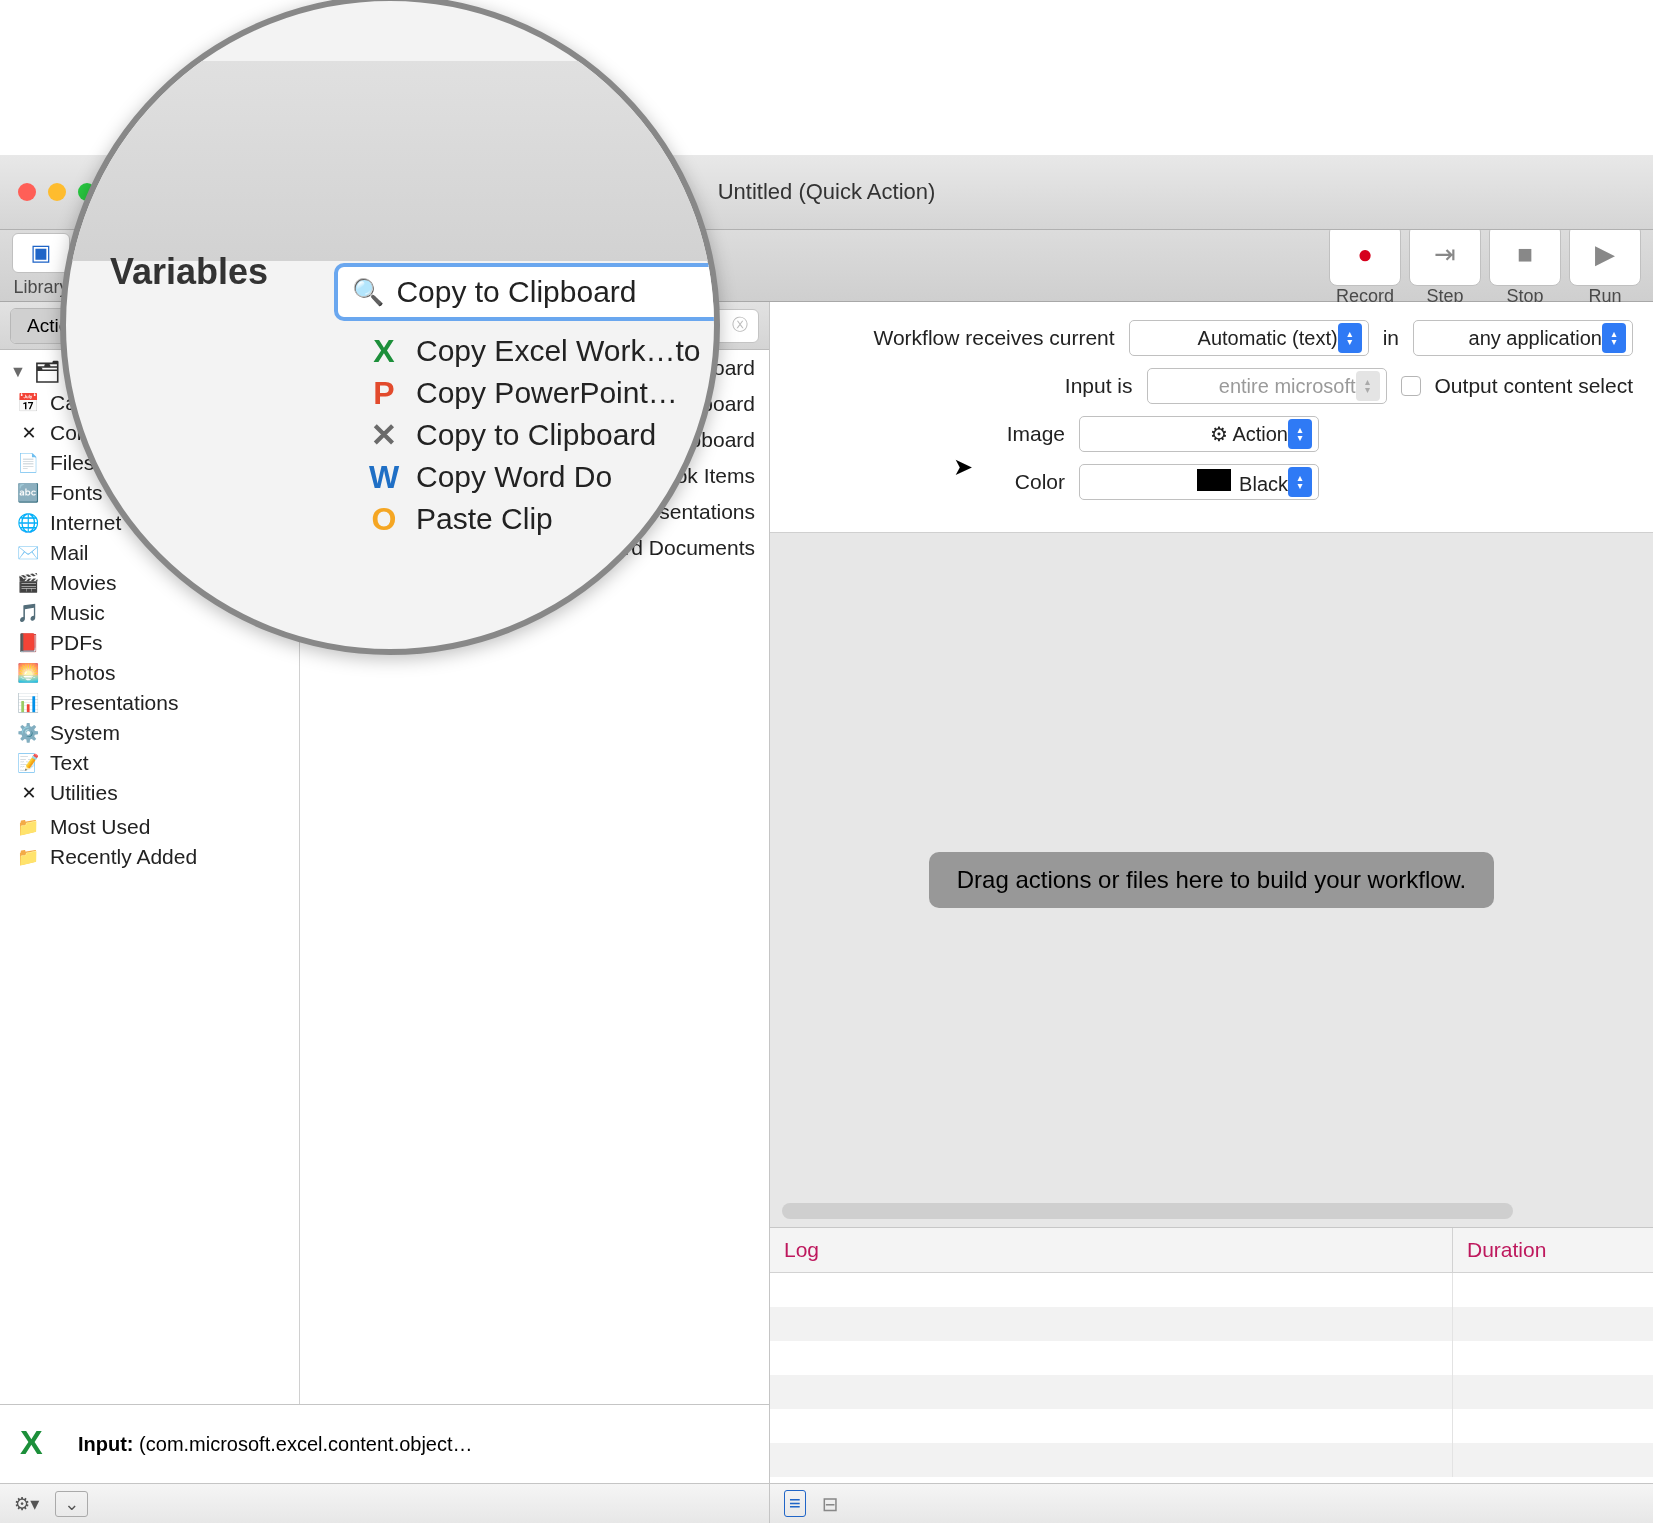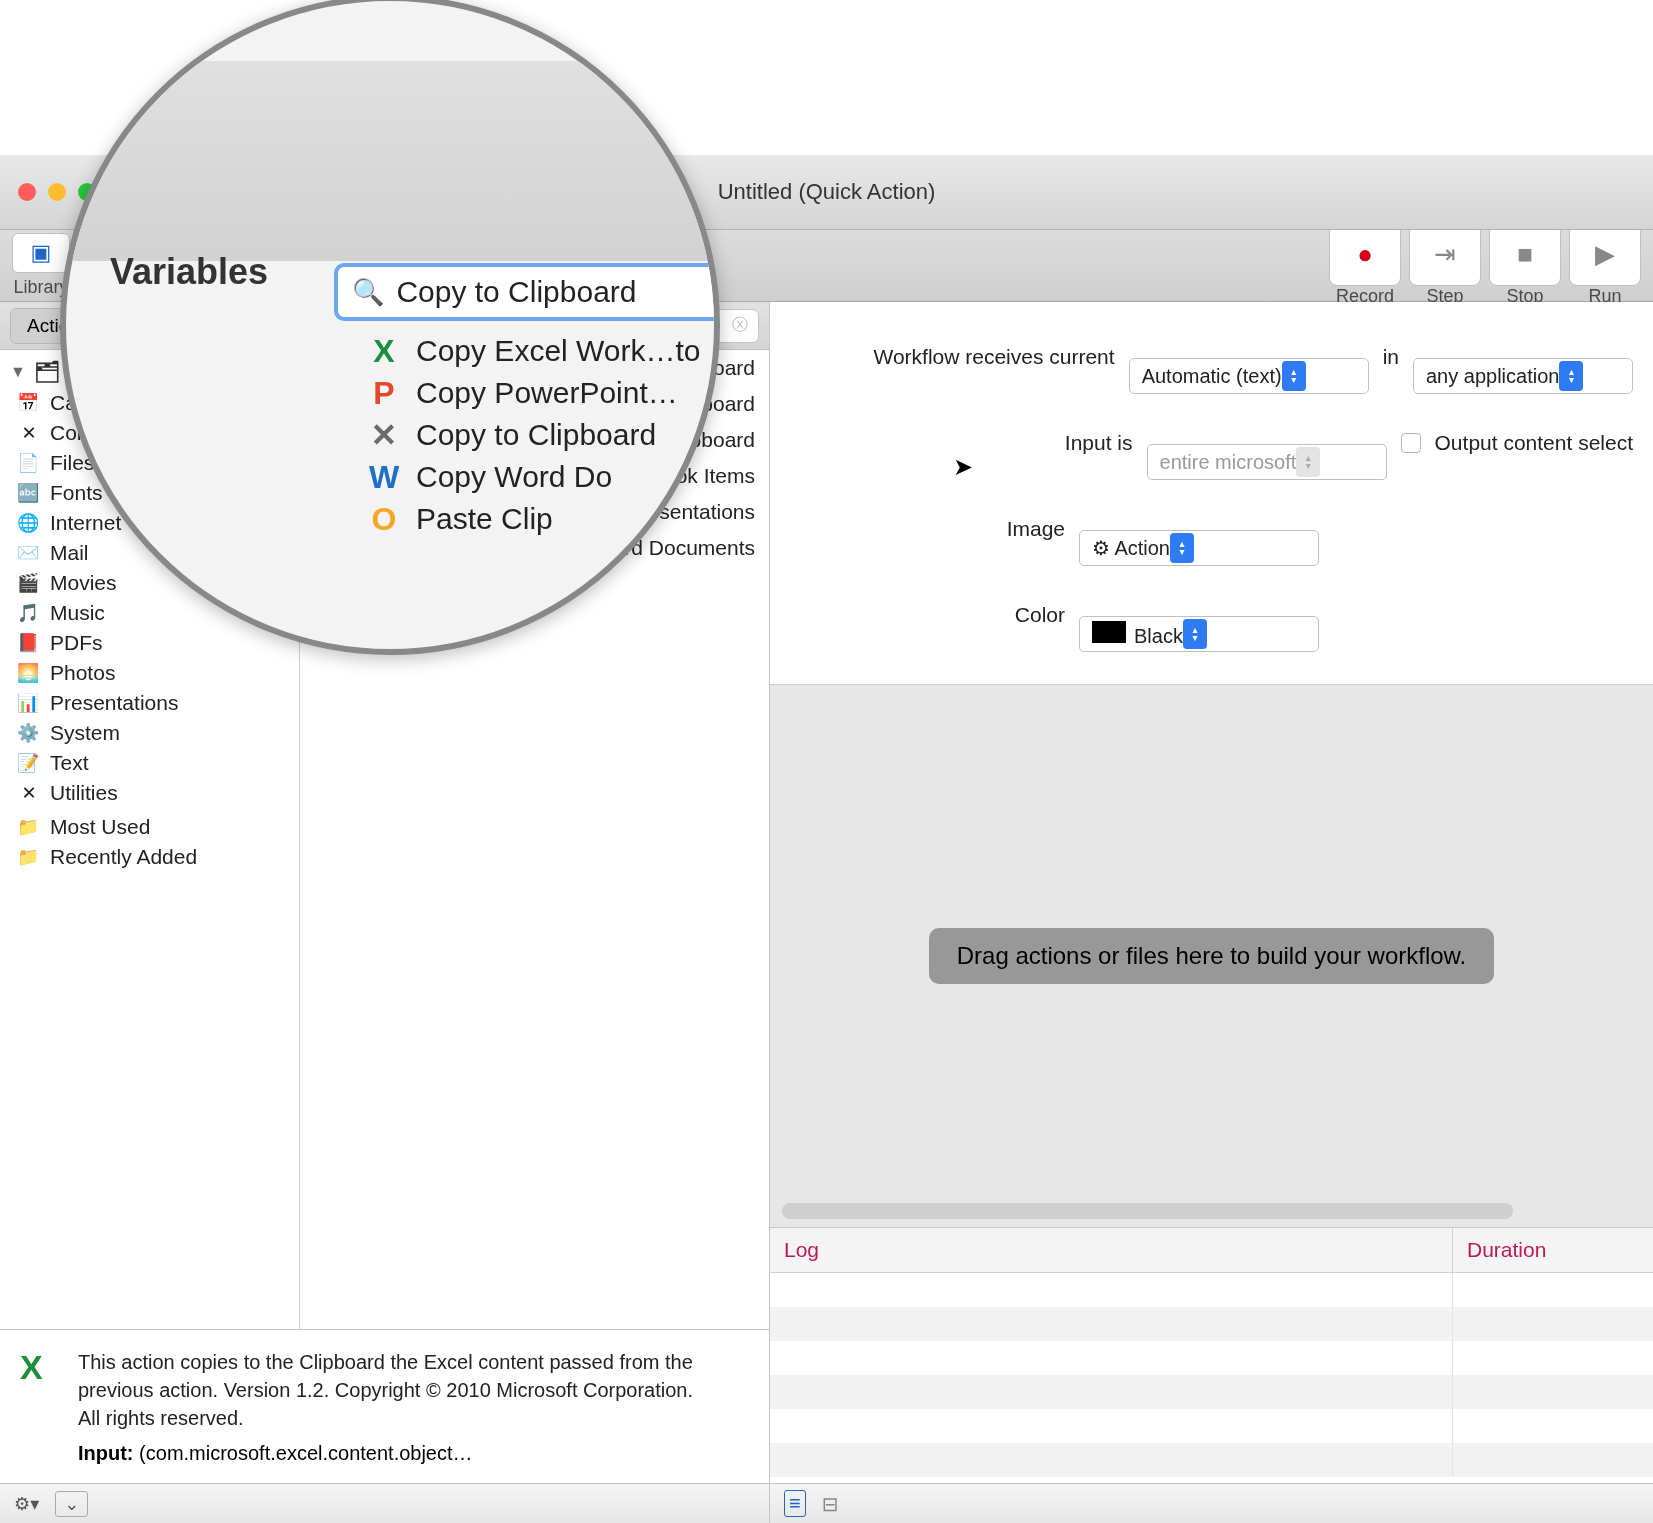--- a/index.html
+++ b/index.html
@@ -53,21 +53,21 @@
 .desc-body { font-size:20px; color:#222; line-height:1.4; max-width:630px; }
 .desc-input { font-size:20px; margin-top:10px; }
 .desc-input b { font-weight:700; }
 
 .statusbar { height: 40px; border-top: 1px solid #c5c5c5; background: linear-gradient(#f5f5f5,#e7e7e7); display:flex; align-items:center; padding:0 14px; gap:16px; font-size:18px; color:#555; }
 
 .main-pane { flex: 1; display:flex; flex-direction:column; }
 .config { padding: 18px 20px 20px 20px; background:#fff; border-bottom:1px solid #d0d0d0; }
 .cfg-row { display:flex; align-items:center; gap:14px; justify-content:flex-end; margin-bottom:12px; font-size:21px; color:#222; }
 .cfg-label { text-align:right; }
-.select { display:flex; align-items:center; justify-content:flex-start; background:#fff; border:1px solid #c0c0c0; border-radius:5px; height:36px; padding:0 6px 0 12px; min-width:240px; font-size:20px; cursor:pointer;margin-top:38px; }
+.select { display:flex; align-items:center; justify-content:flex-end; background:#fff; border:1px solid #c0c0c0; border-radius:5px; height:36px; padding:0 6px 0 12px; min-width:240px; font-size:20px; cursor:pointer; }
 .select .sel-arrows { width:24px; height:30px; background:#2f7af5; border-radius:4px; display:flex; flex-direction:column; align-items:center; justify-content:center; color:#fff; font-size:10px; line-height:8px; }
 .select.disabled { color:#9a9a9a; }
 .select.disabled .sel-arrows { background:#e4e4e4; color:#aaa; }
 .chk { width:20px; height:20px; border:1px solid #b5b5b5; border-radius:4px; background:#fff; display:inline-block; }
 .color-swatch { width:34px; height:22px; background:#000; display:inline-block; margin-right:8px; }
 
 .canvas { flex:1; background:#e7e7e7; display:flex; align-items:center; justify-content:center; position:relative; }
 .drop-hint { background:#989898; color:#000000; padding:14px 28px; border-radius:10px; font-size:24px; }
 .hscroll { position:absolute; bottom:8px; left:12px; right:140px; height:16px; background:#cfcfcf; border-radius:8px; }
 
@@ -249,21 +249,20 @@
             </div>
           <div class="action-item">
               <span style="margin-left:auto">Word Documents</span>
             </div>
         </div>
       </div>
 
       <div class="desc-pane">
         <div class="desc-icon">X</div>
         <div>
-          <div class="desc-body">This action copies to the Clipboard the Excel content passed from the previous action. Version 1.2. Copyright © 2010 Microsoft Corporation. All rights reserved.</div>
           <div class="desc-input"><b>Input:</b> <span>(com.microsoft.excel.content.object…</span></div>
         </div>
       </div>
 
       <div class="statusbar">
         <span>⚙︎▾</span>
         <span style="border:1px solid #aaa;padding:1px 8px;border-radius:3px">⌄</span>
       </div>
     </div>
 

